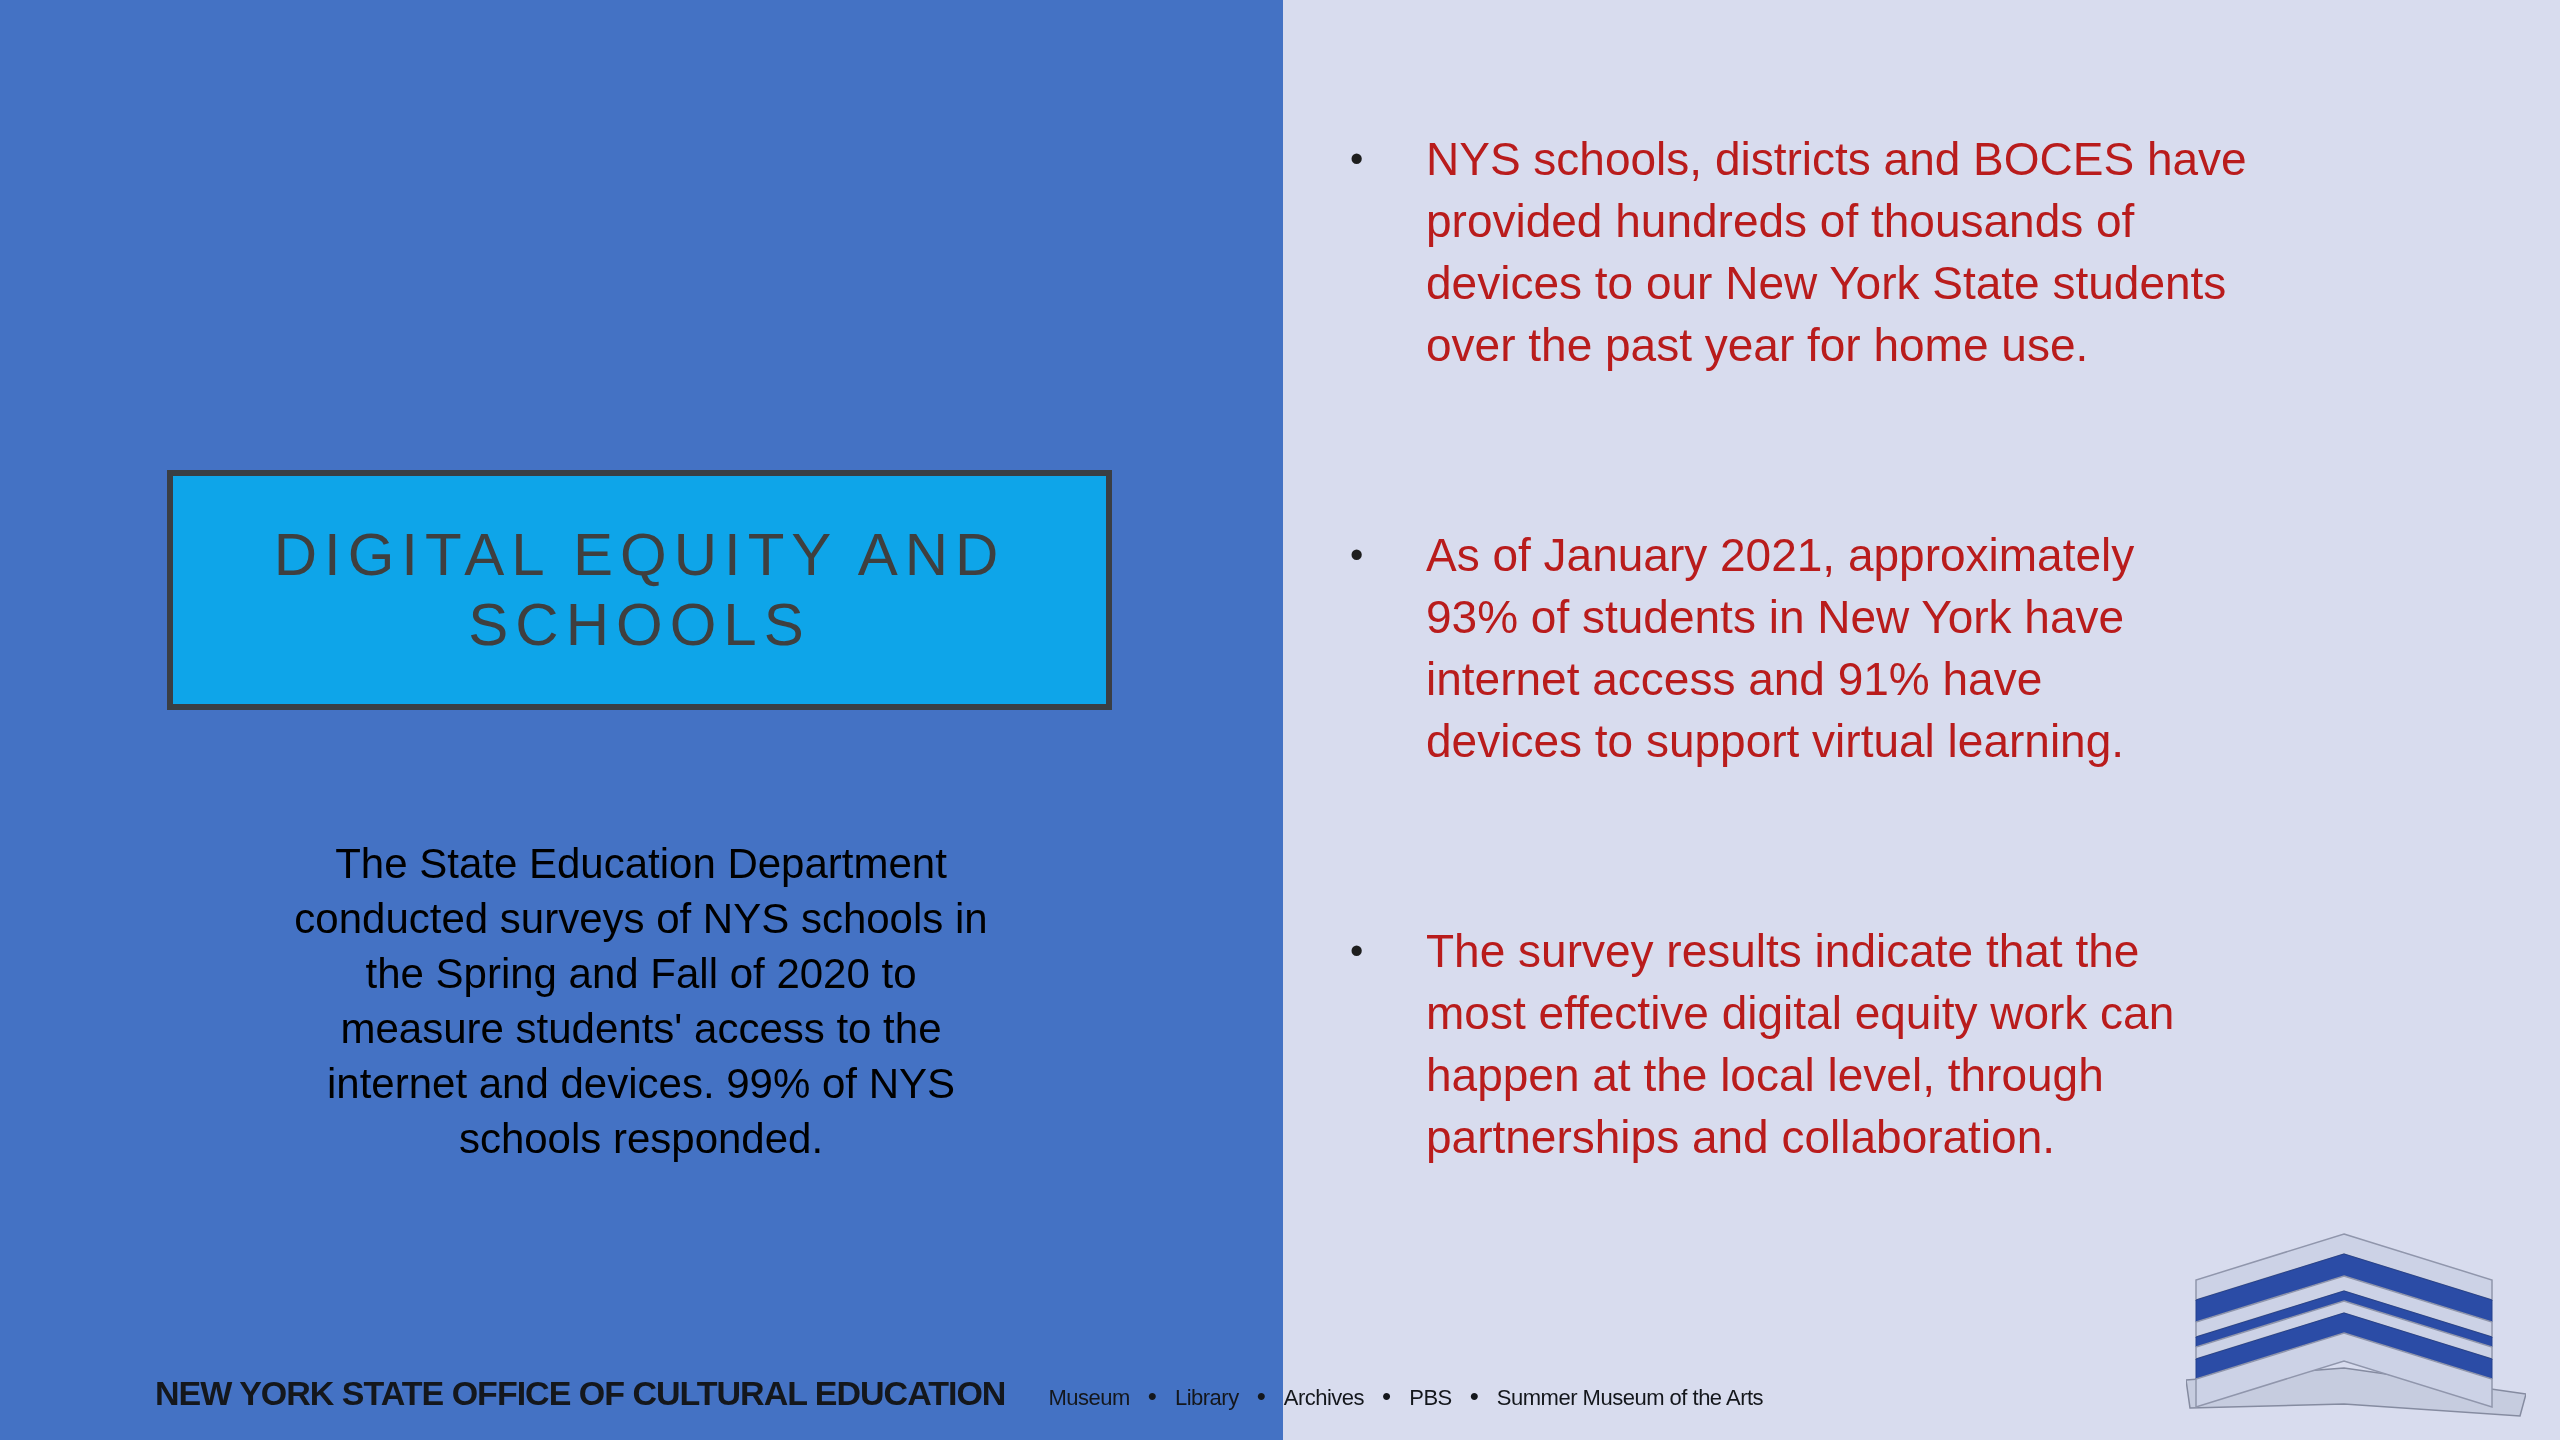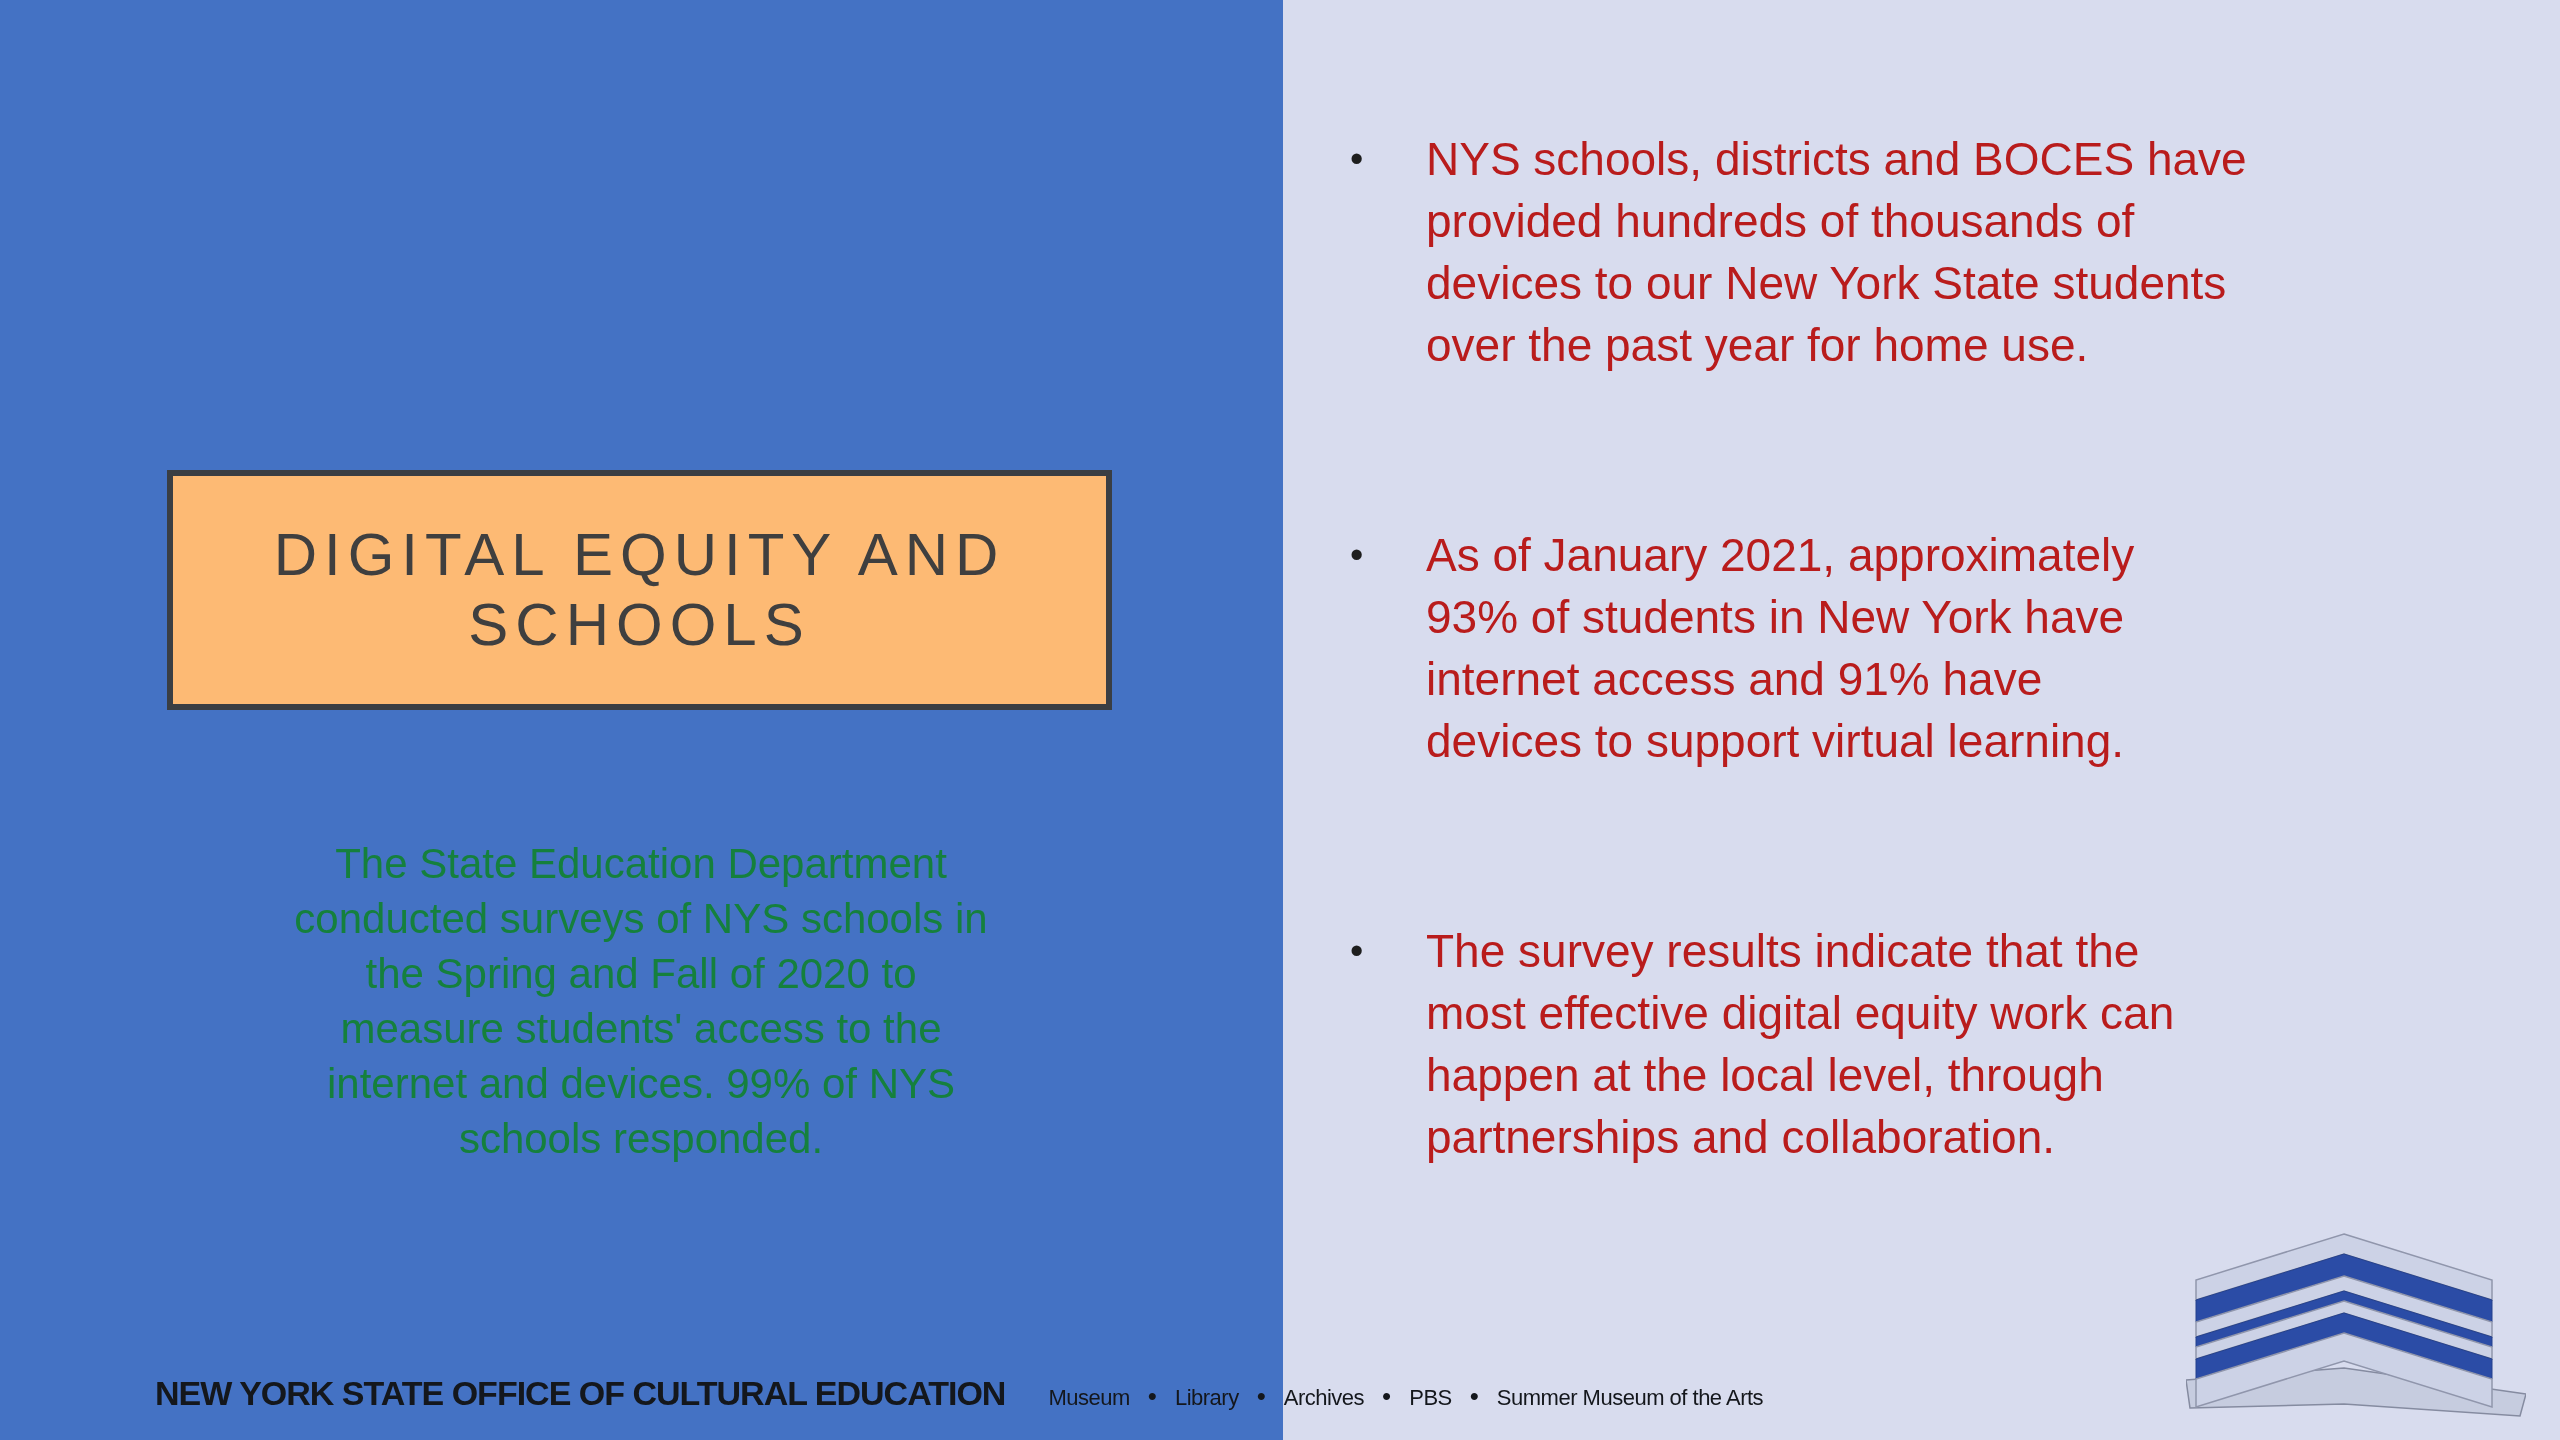--- a/index.html
+++ b/index.html
@@ -12,41 +12,41 @@
   }
   .panel { position: absolute; top: 0; height: 1440px; }
   .panel-left  { left: 0; width: 1283px; background: #4472C4; }
   .panel-right { left: 1283px; width: 1277px; background: #D8DCEE; }
 
   .title-box {
     position: absolute;
     left: 167px; top: 470px;
     width: 945px; height: 240px;
     box-sizing: border-box;
-    background: #fdba74;
+    background: #0ea5e9;
     border: 6px solid #3A3E43;
     display: flex; align-items: center; justify-content: center;
   }
   .title-text {
     white-space: pre-line;
     text-align: center;
     color: #3F3F3F;
     font-size: 60px;
     line-height: 70px;
     letter-spacing: 7px;
     font-weight: 400;
   }
 
   .intro-text {
     position: absolute;
     left: 180px; top: 836px;
     width: 922px;
     white-space: pre-line;
     text-align: center;
-    color: #15803d;
+    color: #000000;
     font-size: 42px;
     line-height: 55px;
     font-weight: 400;
   }
 
   .bullet-list {
     position: absolute;
     left: 1350px; top: 128px;
     width: 1140px;
   }

